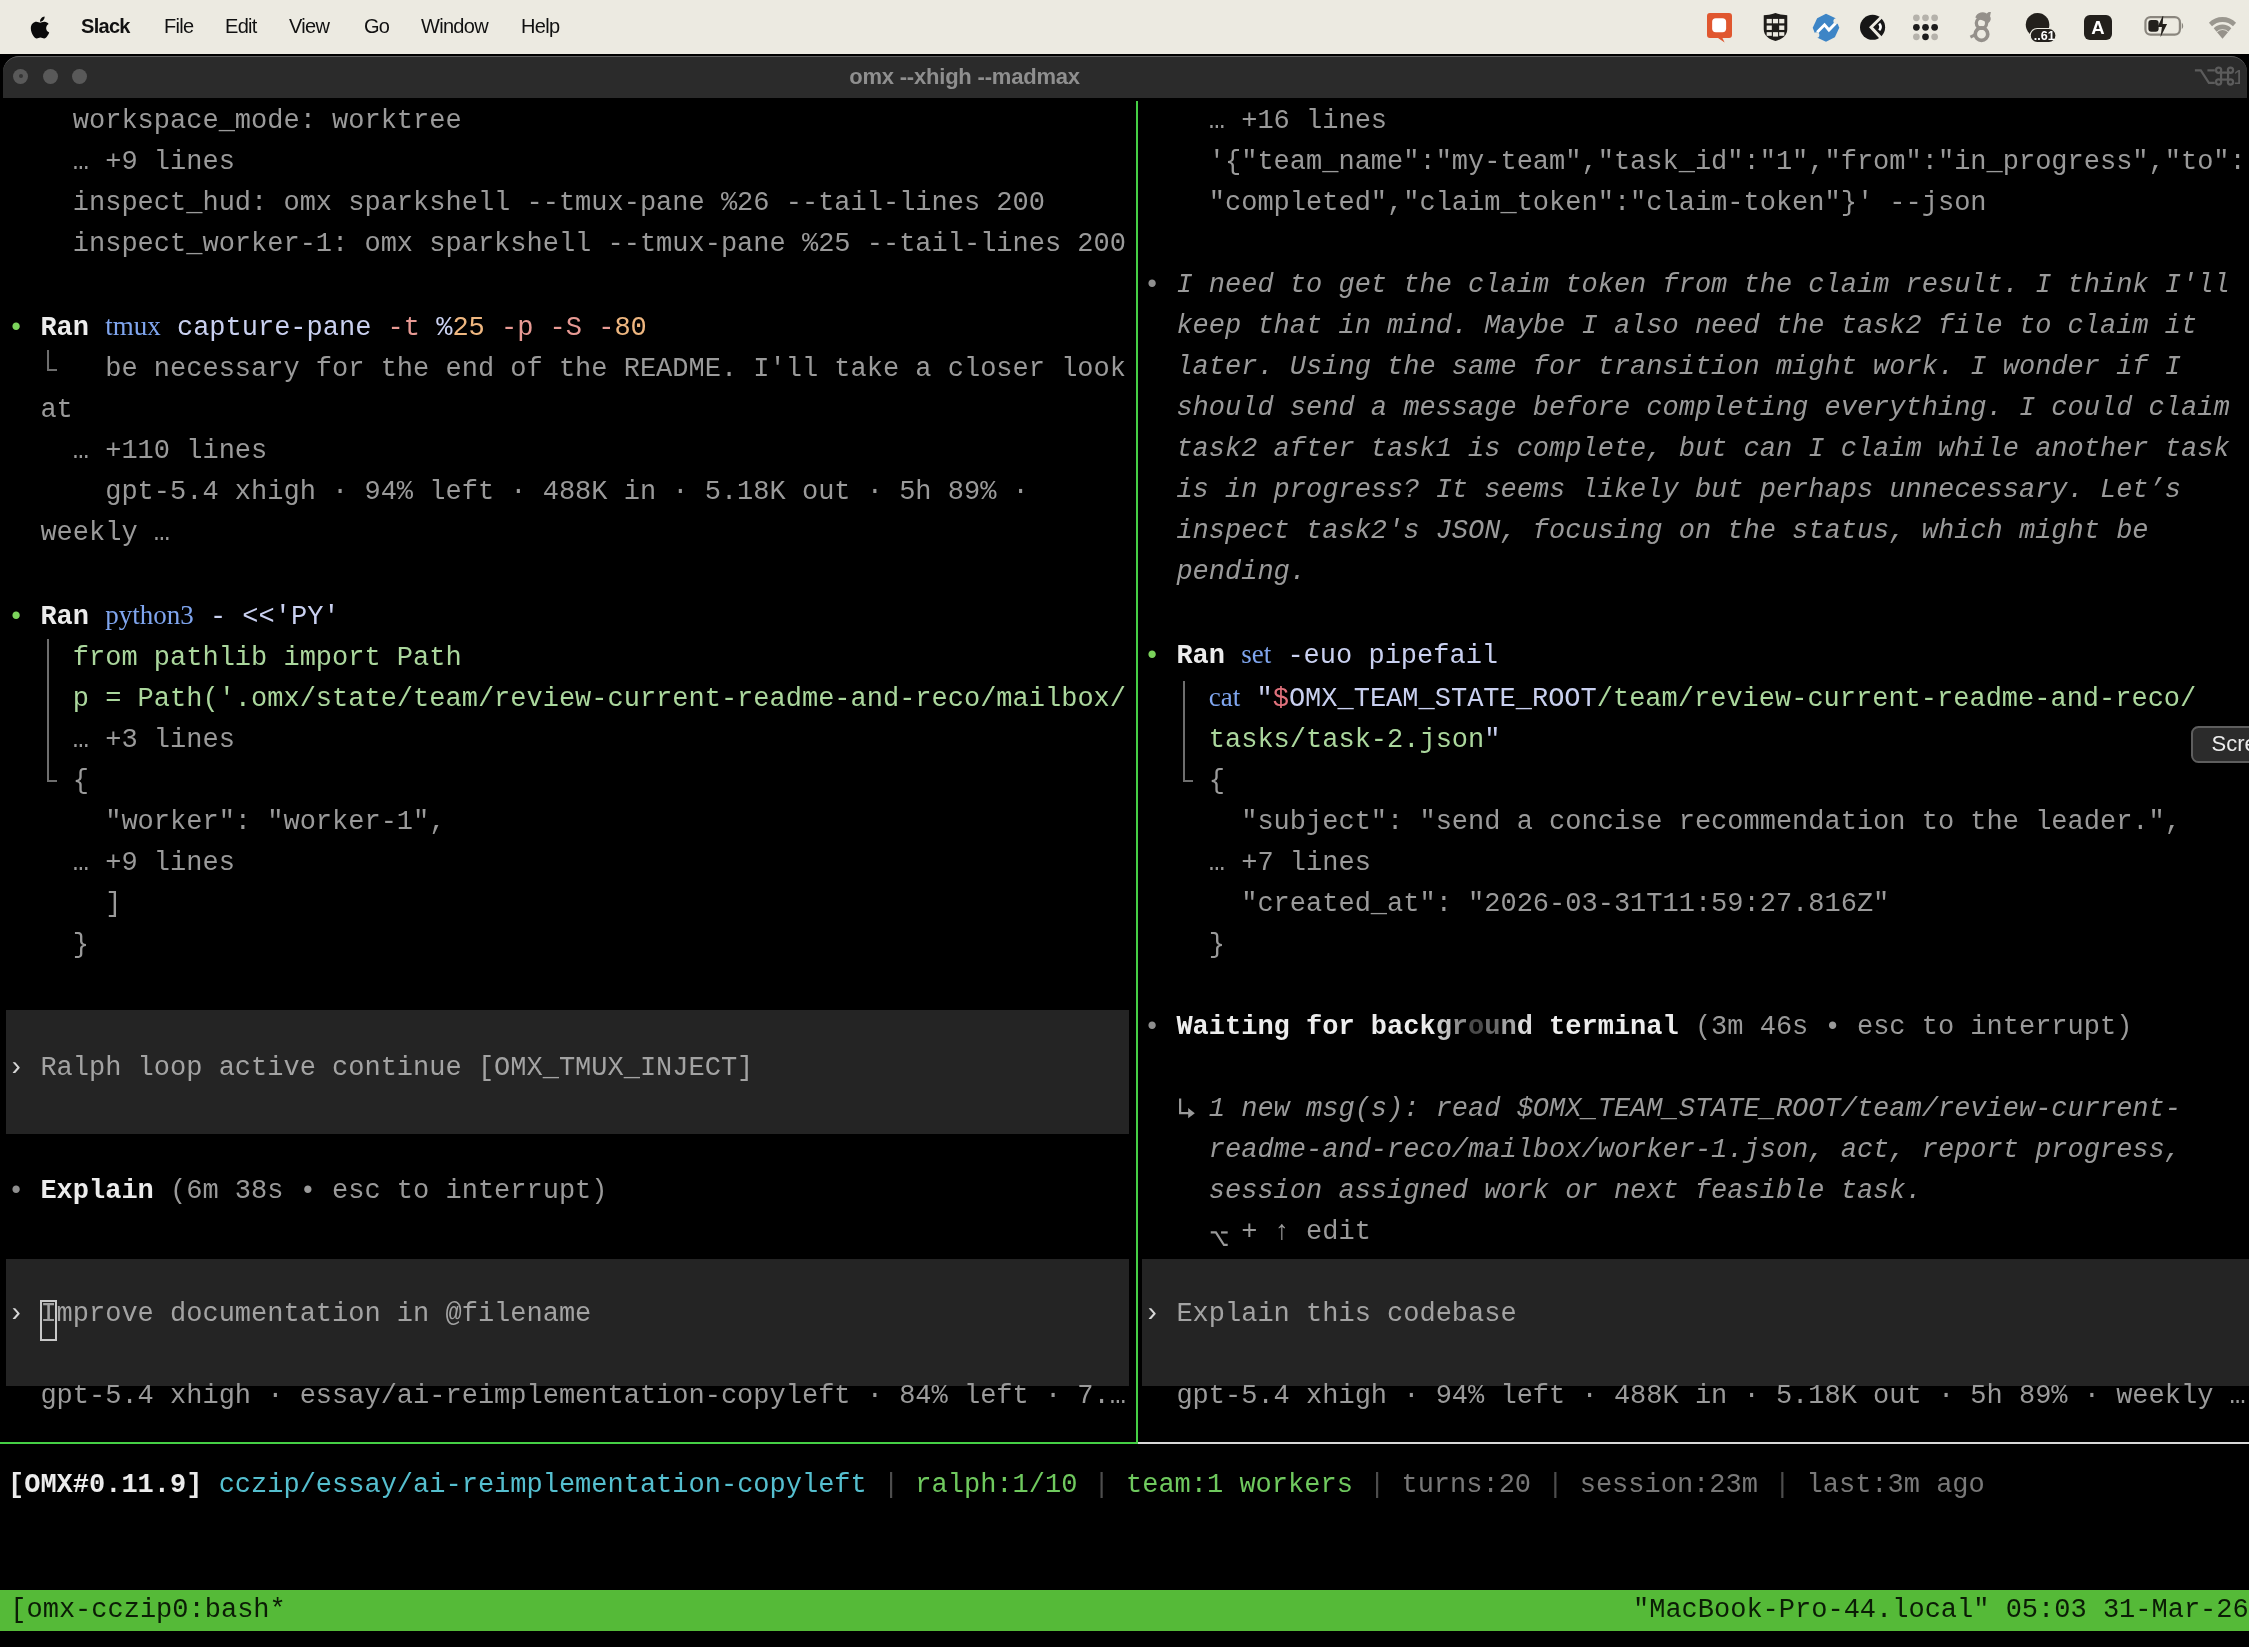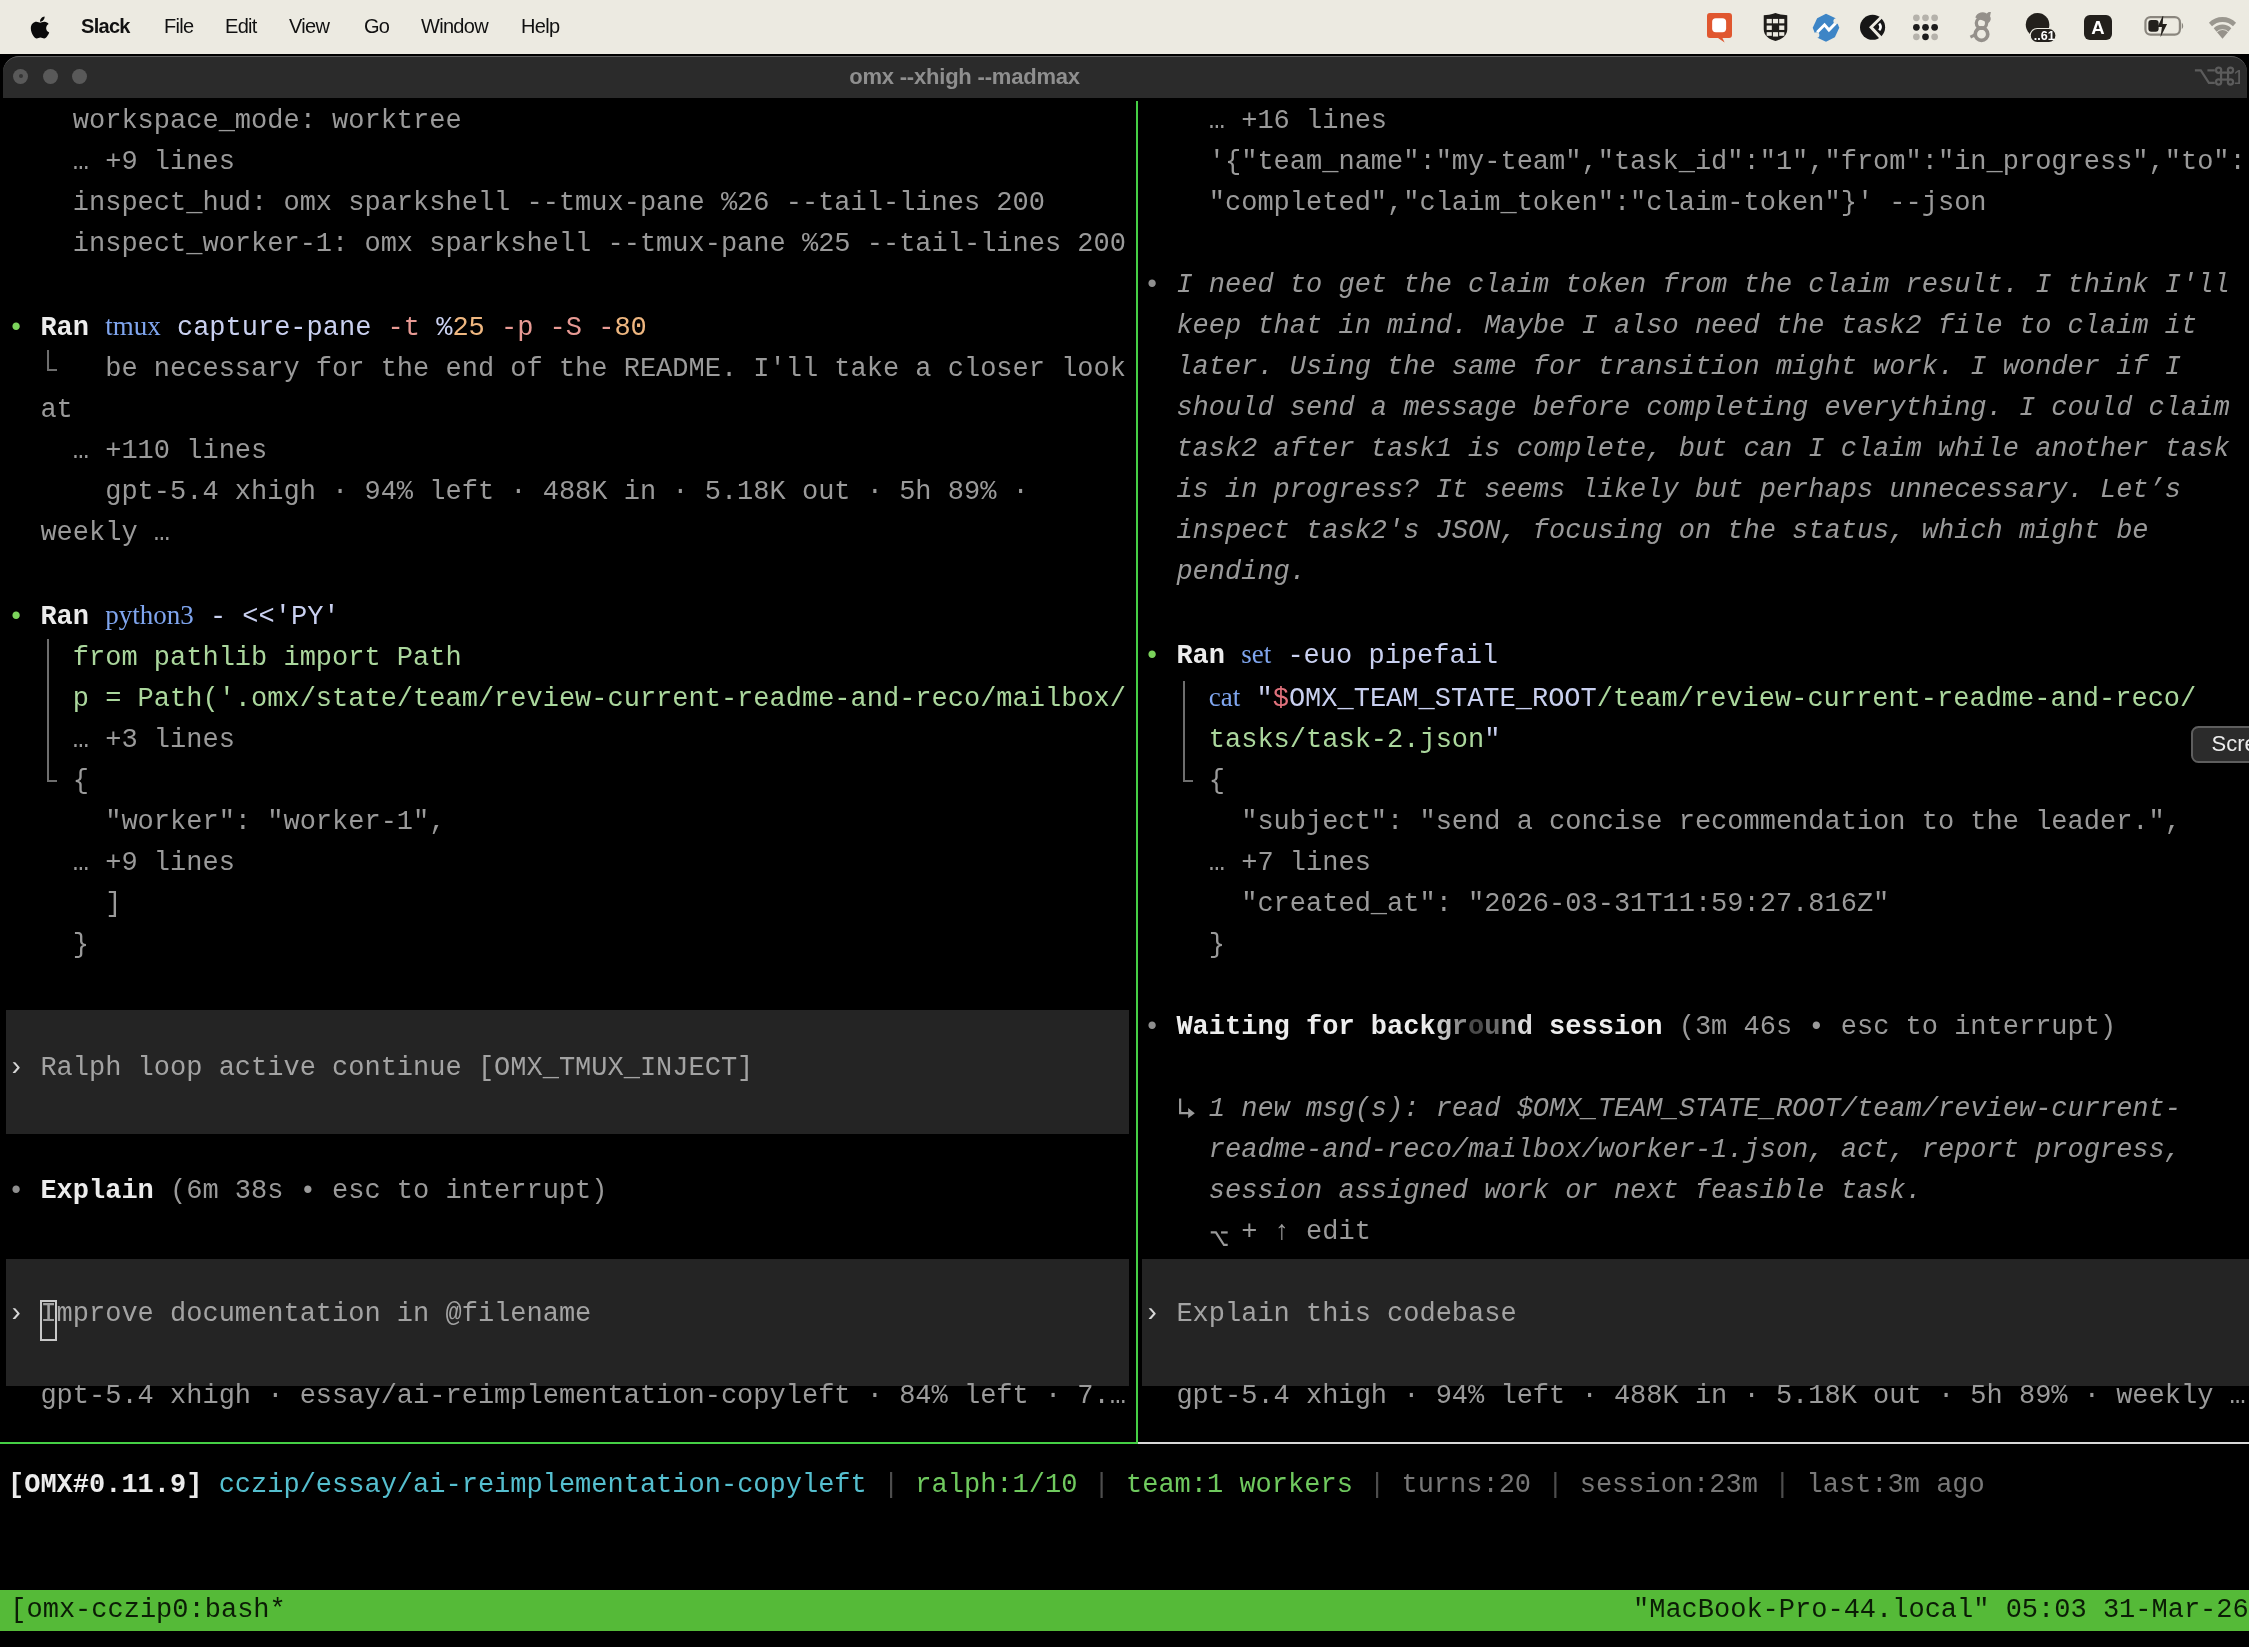--- a/index.html
+++ b/index.html
@@ -185,21 +185,21 @@
 
 <span class="gb">•</span> <span class="w b">Ran</span> <span class="bl">set</span> <span class="lv">-euo pipefail</span>
     <span class="bl">cat</span> <span class="lv">"</span><span class="ro">$</span><span class="lv">OMX_TEAM_STATE_ROOT</span><span class="cg">/team/review-current-readme-and-reco/</span>
     <span class="cg">tasks/task-2.json</span><span class="lv">"</span>
     {
       "subject": "send a concise recommendation to the leader.",
     … +7 lines
       "created_at": "2026-03-31T11:59:27.816Z"
     }
 
-<span class="wb">•</span> <span class="sh1 b">Waiting for back</span><span class="s2 b">g</span><span class="s3 b">r</span><span class="s4 b">o</span><span class="s5 b">u</span><span class="s6 b">n</span><span class="s7 b">d</span><span class="sh1 b"> session</span> (3m 46s • esc to interrupt)
+<span class="wb">•</span> <span class="sh1 b">Waiting for back</span><span class="s2 b">g</span><span class="s3 b">r</span><span class="s4 b">o</span><span class="s5 b">u</span><span class="s6 b">n</span><span class="s7 b">d</span><span class="sh1 b"> terminal</span> (3m 46s • esc to interrupt)
 
     <span class="i">1 new msg(s): read $OMX_TEAM_STATE_ROOT/team/review-current-</span>
     <span class="i">readme-and-reco/mailbox/worker-1.json, act, report progress,</span>
     <span class="i">session assigned work or next feasible task.</span>
       + ↑ edit
 
 <span class="pr">›</span> <span class="bt">Explain this codebase</span>
 
   gpt-5.4 xhigh · 94% left · 488K in · 5.18K out · 5h 89% · weekly …</pre>
 <pre style="left:8px;top:1465px;"><span class="w b">[OMX#0.11.9]</span> <span class="cy">cczip/essay/ai-reimplementation-copyleft</span> <span class="pp">|</span> <span class="sg">ralph:1/10</span> <span class="pp">|</span> <span class="sg">team:1 workers</span> <span class="pp">|</span> <span class="dm">turns:20</span> <span class="pp">|</span> <span class="dm">session:23m</span> <span class="pp">|</span> <span class="dm">last:3m ago</span></pre>

